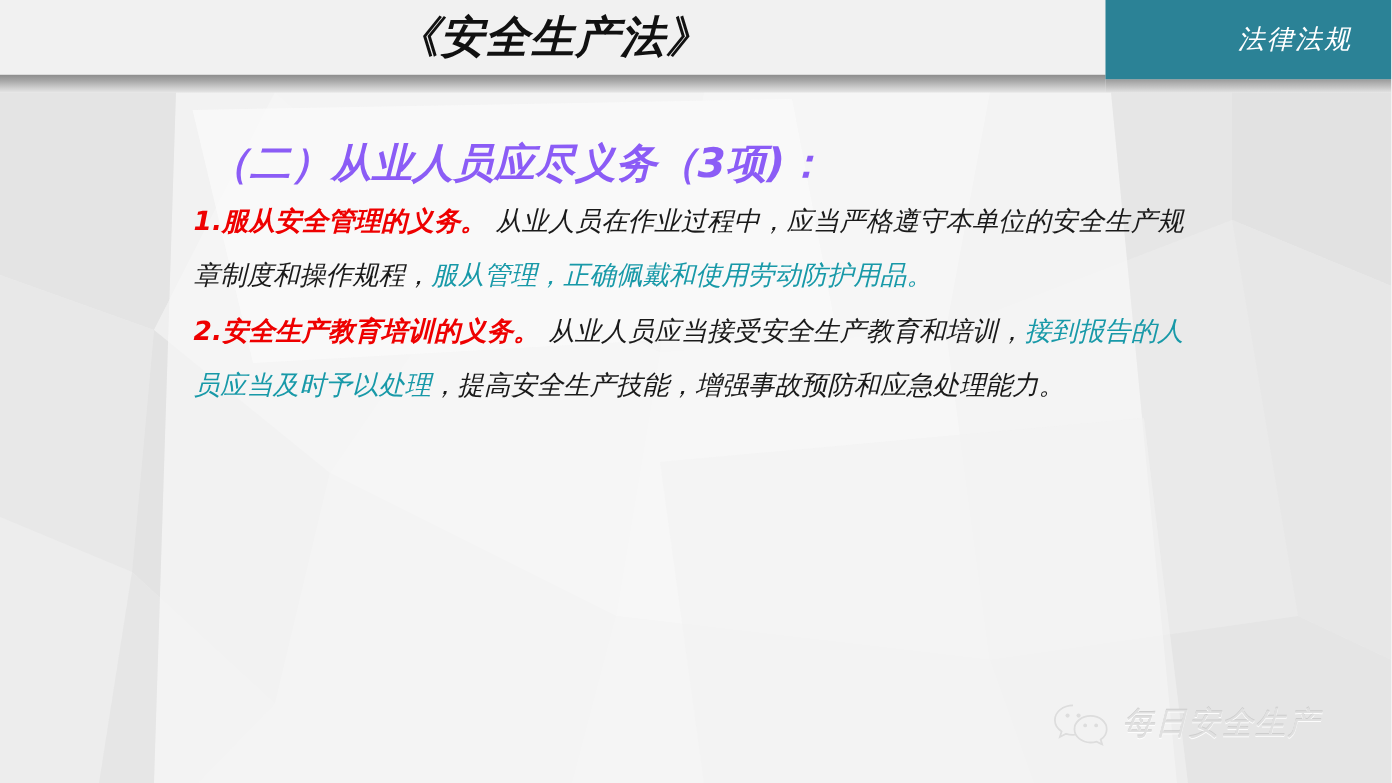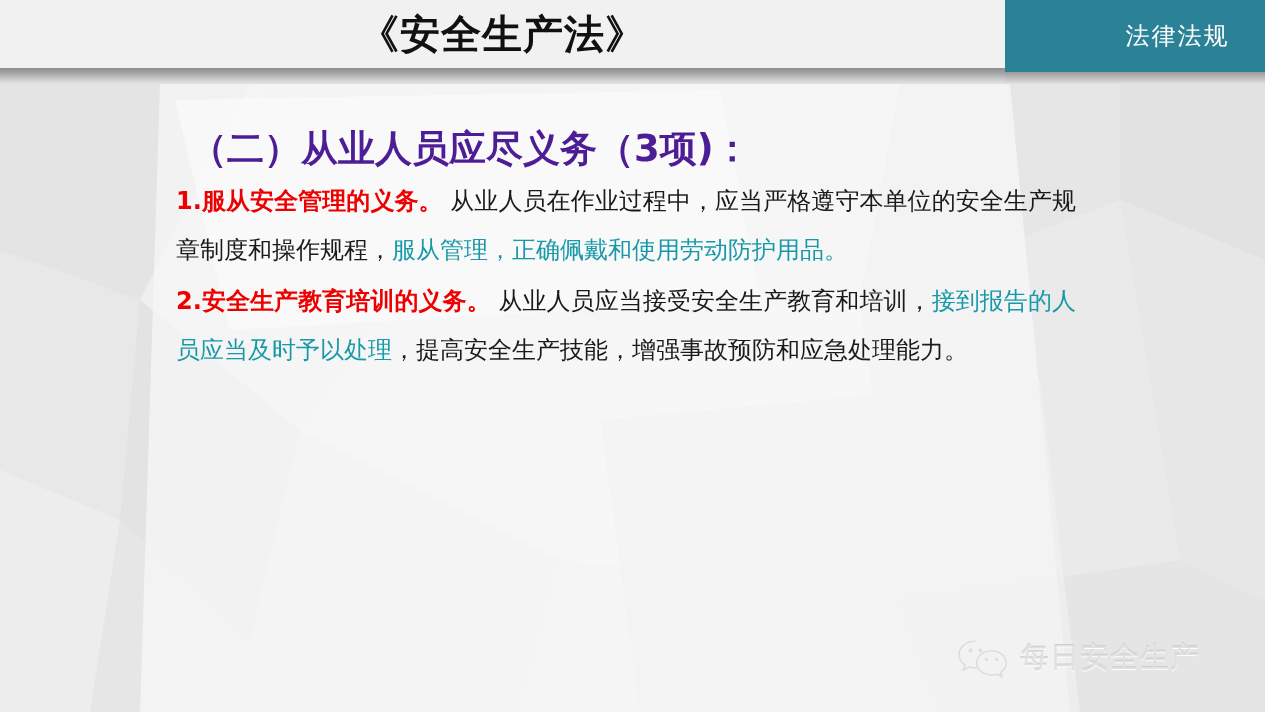--- a/index.html
+++ b/index.html
@@ -10,20 +10,21 @@
   }
   body {
     font-family: "DejaVu Sans", "Liberation Sans", sans-serif;
   }
   #slide {
     position: relative;
     width: 1265px;
     height: 712px;
     overflow: hidden;
     background: #ececec;
+    font-style: italic;
   }
 
   
   .bg-poly {
     position: absolute;
     inset: 0;
     width: 1265px;
     height: 712px;
     display: block;
   }
@@ -100,21 +101,21 @@
   .content {
     position: absolute;
     left: 176px;
     top: 128px;
     width: 900px;
     z-index: 3;
   }
   .heading {
     font-size: 37px;
     font-weight: bold;
-    color: #4c1d95;
+    color: #8b5cf6;
     line-height: 1.15;
     margin: 0 0 6px 14px;
     white-space: nowrap;
   }
   .para {
     font-size: 24px;
     line-height: 49px;
     color: #1a1a1a;
     margin: 0 0 2px 0;
     text-align: justify;

